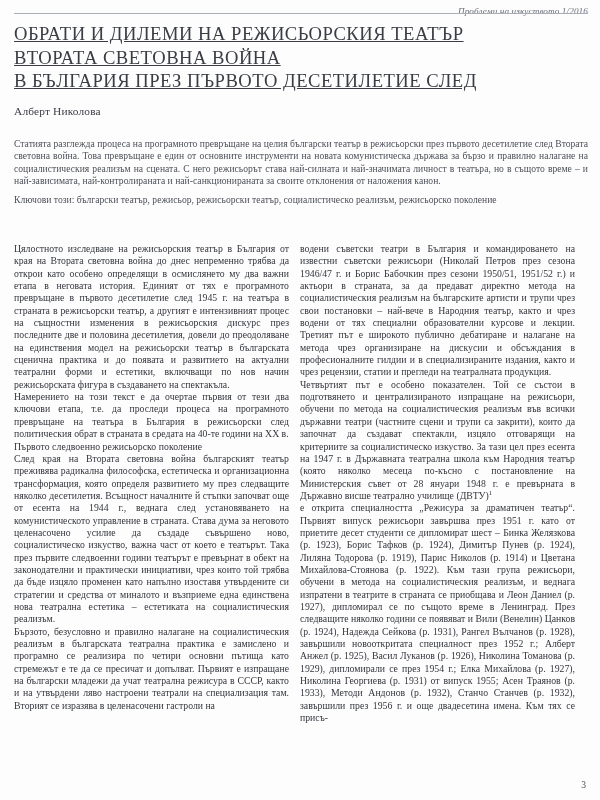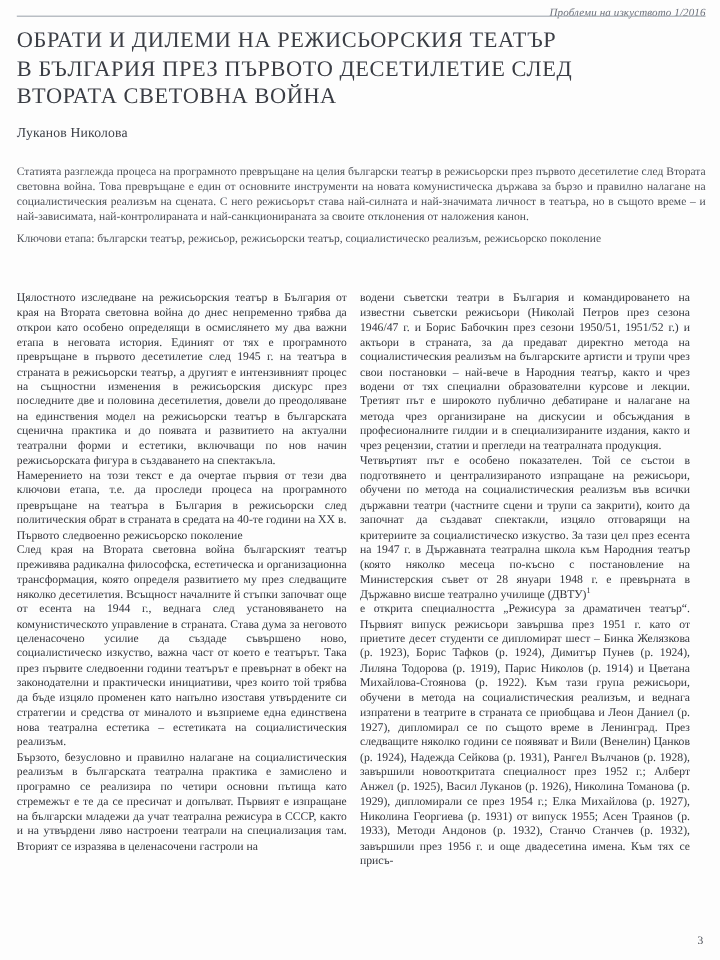--- a/index.html
+++ b/index.html
@@ -61,21 +61,21 @@
   .doc-title {
     margin: 0;
     font-family: "Liberation Serif", "DejaVu Serif", serif;
     font-weight: 400;
     font-size: 18.6px;
     line-height: 23.5px;
     letter-spacing: 0.5px;
     color: #3a3d44;
     text-transform: none;
   }
-  .doc-title .tline { display: block; white-space: nowrap; }
+  .doc-title .tline { display: block; white-space: nowrap; text-decoration: underline; }
 
   .author {
     margin: 11px 0 0 0;
     font-size: 11.4px;
     line-height: 14px;
     color: #3d4048;
     letter-spacing: 0.15px;
   }
 
   
@@ -151,30 +151,30 @@
 <div class="page">
 
   <div class="running-head">
     <span class="rh-text">Проблеми на изкуството 1/2016</span>
   </div>
   <div class="rule-top"></div>
 
   <div class="title-block">
     <h1 class="doc-title">
       <span class="tline">ОБРАТИ И ДИЛЕМИ НА РЕЖИСЬОРСКИЯ ТЕАТЪР</span>
+      <span class="tline">ВТОРАТА СВЕТОВНА ВОЙНА</span>
       <span class="tline">В БЪЛГАРИЯ ПРЕЗ ПЪРВОТО ДЕСЕТИЛЕТИЕ СЛЕД</span>
-      <span class="tline">ВТОРАТА СВЕТОВНА ВОЙНА</span>
     </h1>
-    <p class="author">Луканов Николова</p>
+    <p class="author">Алберт Николова</p>
   </div>
 
   <div class="abstract-block">
     <p class="abstract">Статията разглежда процеса на програмното превръщане на целия български театър в режисьорски през първото десетилетие след Втората световна война. Това превръщане е един от основните инструменти на новата комунистическа държава за бързо и правилно налагане на социалистическия реализъм на сцената. С него режисьорът става най-силната и най-значимата личност в театъра, но в същото време – и най-зависимата, най-контролираната и най-санкционираната за своите отклонения от наложения канон.</p>
     <p class="keywords">
-      <span class="kw-label">Ключови етапа:</span>
+      <span class="kw-label">Ключови този:</span>
       <span>български театър, режисьор, режисьорски театър, социалистическо реализъм, режисьорско поколение</span>
     </p>
   </div>
 
   <div class="columns">
 
     <div class="col">
       <p>Цялостното изследване на режисьорския театър в България от края на Втората световна война до днес непременно трябва да открои като особено определящи в осмислянето му два важни етапа в неговата история. Единият от тях е програмното превръщане в първото десетилетие след 1945 г. на театъра в страната в режисьорски театър, а другият е интензивният процес на същностни изменения в режисьорския дискурс през последните две и половина десетилетия, довели до преодоляване на единствения модел на режисьорски театър в българската сценична практика и до появата и развитието на актуални театрални форми и естетики, включващи по нов начин режисьорската фигура в създаването на спектакъла.</p>
       <p>Намерението на този текст е да очертае първия от тези два ключови етапа, т.е. да проследи процеса на програмното превръщане на театъра в България в режисьорски след политическия обрат в страната в средата на 40-те години на ХХ в.</p>
       <p class="section-head">Първото следвоенно режисьорско поколение</p>

